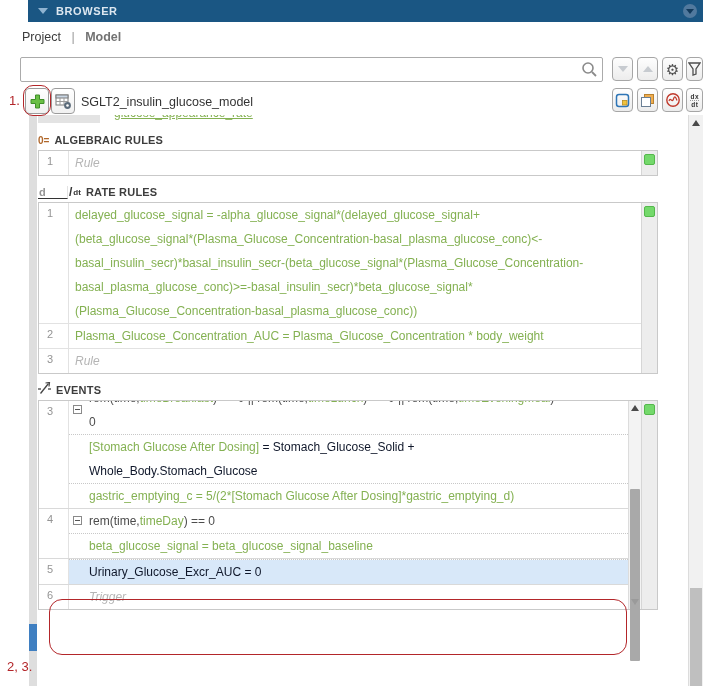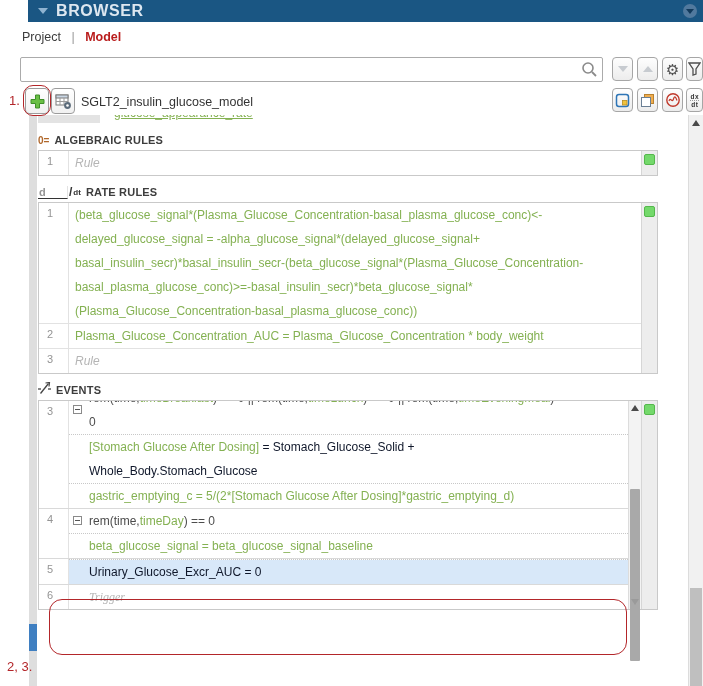--- a/index.html
+++ b/index.html
@@ -7,30 +7,30 @@
   body {
     font-family: "Liberation Sans", sans-serif;
     background:#ffffff; position:relative; overflow:hidden;
     color:#4c4c4c;
   }
   
   .hdr { position:absolute; left:28px; top:0; right:0; height:22px;
          background:#1a5683; display:flex; align-items:center; }
   .hdr-tri { width:0; height:0; border-left:5px solid transparent; border-right:5px solid transparent;
              border-top:6px solid #8fb3d1; margin-left:10px; }
-  .hdr-title { color:#dde7f0; font-size:16px; font-weight:bold; letter-spacing:.6px; margin-left:8px; }
+  .hdr-title { color:#dde7f0; font-size:11px; font-weight:bold; letter-spacing:.6px; margin-left:8px; }
   .hdr-circ { position:absolute; right:6px; top:4px; width:14px; height:14px; border-radius:50%;
               background:#51799e; display:flex; align-items:center; justify-content:center; }
   .hdr-circ i { width:0; height:0; border-left:4px solid transparent; border-right:4px solid transparent;
                 border-top:5px solid #123a5c; }
   
   .nav { position:absolute; left:22px; top:30px; font-size:12.5px; }
   .nav .proj { color:#3c3c3c; }
   .nav .sep { color:#9a9a9a; margin:0 7px; }
-  .nav .model { color:#b91c1c; font-weight:bold; }
+  .nav .model { color:#737373; font-weight:bold; }
   
   .search-input { position:absolute; left:20px; top:57px; width:583px; height:25px;
                   border:1px solid #ababab; border-radius:2px; padding:0 26px 0 6px; font-size:12px;
                   font-family:"Liberation Sans",sans-serif; }
   .mag { position:absolute; left:581px; top:61px; }
   .btn { position:absolute; width:21px; height:24px; border:1px solid #a6a6a6; border-radius:4px;
          background:linear-gradient(#fefefe,#ececec); display:flex; align-items:center; justify-content:center; }
   .btn.top { top:57px; } .btn.second { top:88px; }
   .b1 { left:612px; } .b2 { left:637px; } .b3 { left:662px; } .b4 { left:686px; width:17px; }
   .tri-dn { width:0;height:0;border-left:5px solid transparent;border-right:5px solid transparent;border-top:6px solid #c7cbd0; }
@@ -215,22 +215,22 @@
           <span class="slash">/</span>
           <span>dt</span>
         </span>
         <span class="lbl">RATE RULES</span>
       </div>
       <div class="tbl">
         <div class="rows">
           <div class="row">
             <div class="num">1</div>
             <div class="body">
+              <div class="ln c-green">delayed_glucose_signal = -alpha_glucose_signal*(delayed_glucose_signal+</div>
               <div class="ln c-green">(beta_glucose_signal*(Plasma_Glucose_Concentration-basal_plasma_glucose_conc)&lt;-</div>
-              <div class="ln c-green">delayed_glucose_signal = -alpha_glucose_signal*(delayed_glucose_signal+</div>
               <div class="ln c-green">basal_insulin_secr)*basal_insulin_secr-(beta_glucose_signal*(Plasma_Glucose_Concentration-</div>
               <div class="ln c-green">basal_plasma_glucose_conc)&gt;=-basal_insulin_secr)*beta_glucose_signal*</div>
               <div class="ln c-green">(Plasma_Glucose_Concentration-basal_plasma_glucose_conc))</div>
             </div>
           </div>
           <div class="row">
             <div class="num">2</div>
             <div class="body">
               <div class="ln c-green">Plasma_Glucose_Concentration_AUC = Plasma_Glucose_Concentration * body_weight</div>
             </div>
@@ -290,21 +290,21 @@
             <div class="num">5</div>
             <div class="ev-body">
               <div class="act hl">
                 <div class="ln"><span class="c-blue">Urinary_Glucose_Excr_AUC = 0</span></div>
               </div>
             </div>
           </div>
           <div class="ev-row">
             <div class="num">6</div>
             <div class="ev-body">
-              <div class="ln trig" style="padding-left: 20px; font-family: Liberation Serif, serif;"><span class="ph">Trigger</span></div>
+              <div class="ln trig" style="padding-left: 20px;"><span class="ph">Trigger</span></div>
             </div>
           </div>
         </div>
         <div class="esb">
           <div class="esb-up"></div>
           <div class="esb-thumb"></div>
           <div class="esb-dn"></div>
         </div>
         <div class="gut">
           <span class="gsq"></span>

